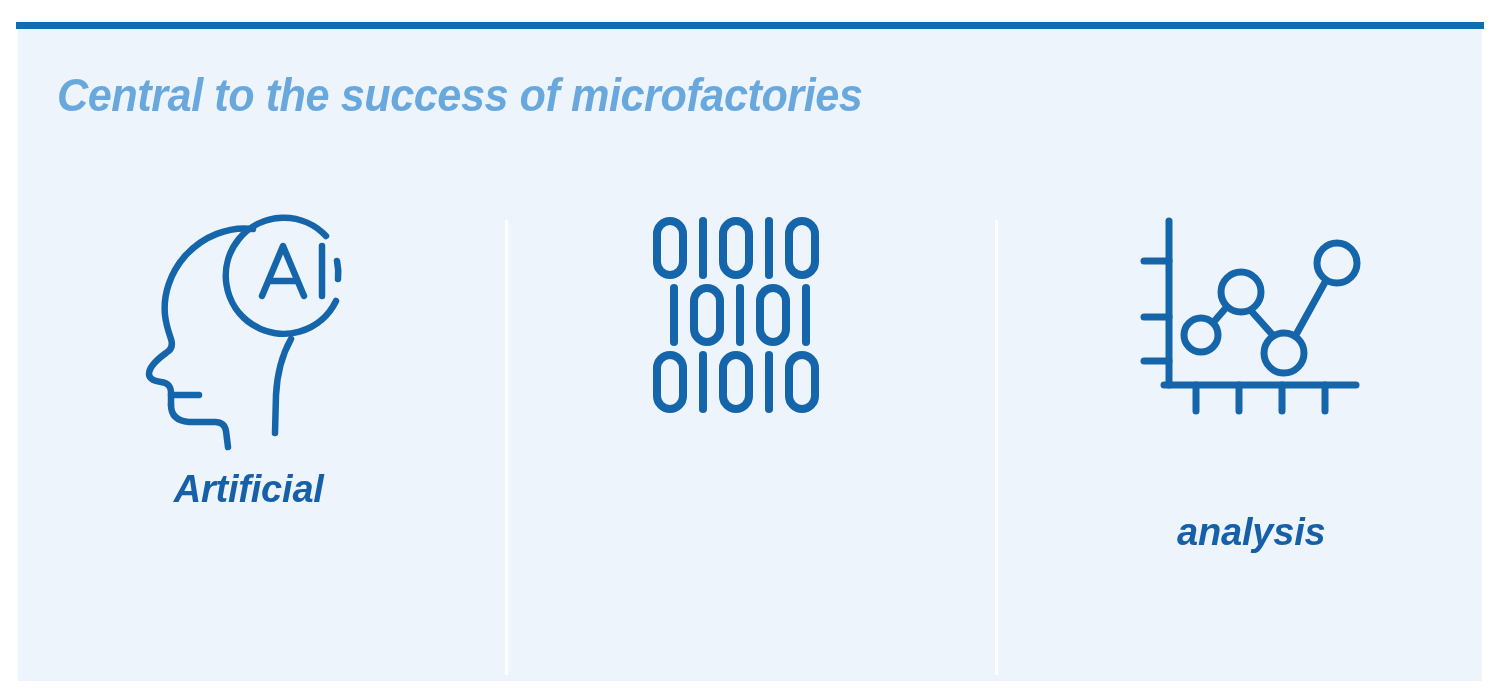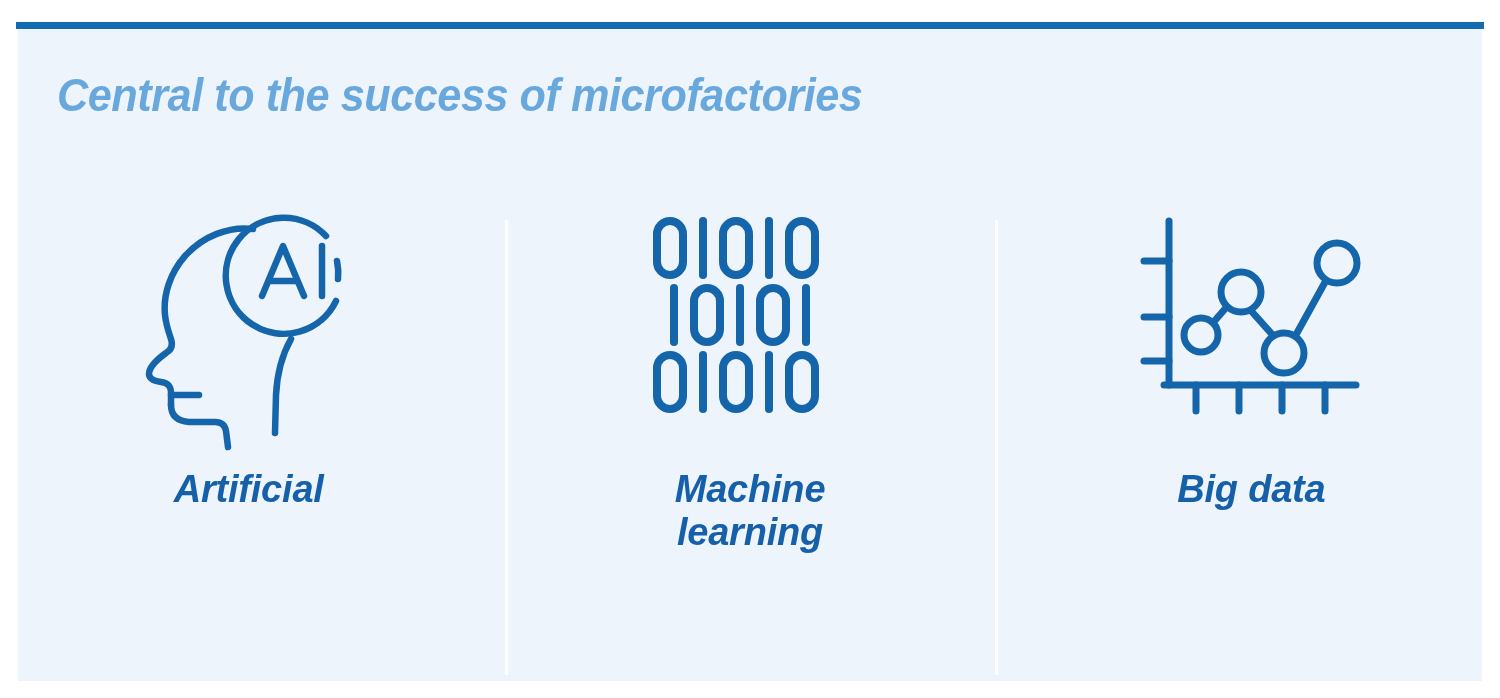--- a/index.html
+++ b/index.html
@@ -189,24 +189,20 @@
 
           <g>
             <rect x="7" y="140" width="26" height="54" rx="13" ry="13"></rect>
             <path d="M53  140 L 53 194"></path>
             <rect x="73" y="140" width="26" height="54" rx="13" ry="13"></rect>
             <path d="M119 140 L 119 194"></path>
             <rect x="139" y="140" width="26" height="54" rx="13" ry="13"></rect>
           </g>
         </svg>
       </div>
-      <div class="label">
-        <span>Machine</span><br>
-        <span>learning</span>
-      </div>
     </div>
 
     <div class="column">
       <div class="icon-box">
         <svg width="235" height="205" viewBox="0 0 235 205" fill="none" stroke="#1565ab" stroke-width="7" stroke-linecap="round" stroke-linejoin="round">
 
           <path d="M35 8 L 35 172"></path>
           <path d="M30 172 L 222 172"></path>
 
           <g>
@@ -226,18 +222,19 @@
 
           <g fill="#eef4fc">
             <circle cx="67" cy="122" r="17"></circle>
             <circle cx="107" cy="79" r="20"></circle>
             <circle cx="150" cy="140" r="20"></circle>
             <circle cx="203" cy="50" r="20"></circle>
           </g>
         </svg>
       </div>
       <div class="label">
-        <span>Big data</span><br>
+        <br>
+        <span>analysis</span>
       </div>
     </div>
 
   </div>
 </div>
 
 </body></html>

